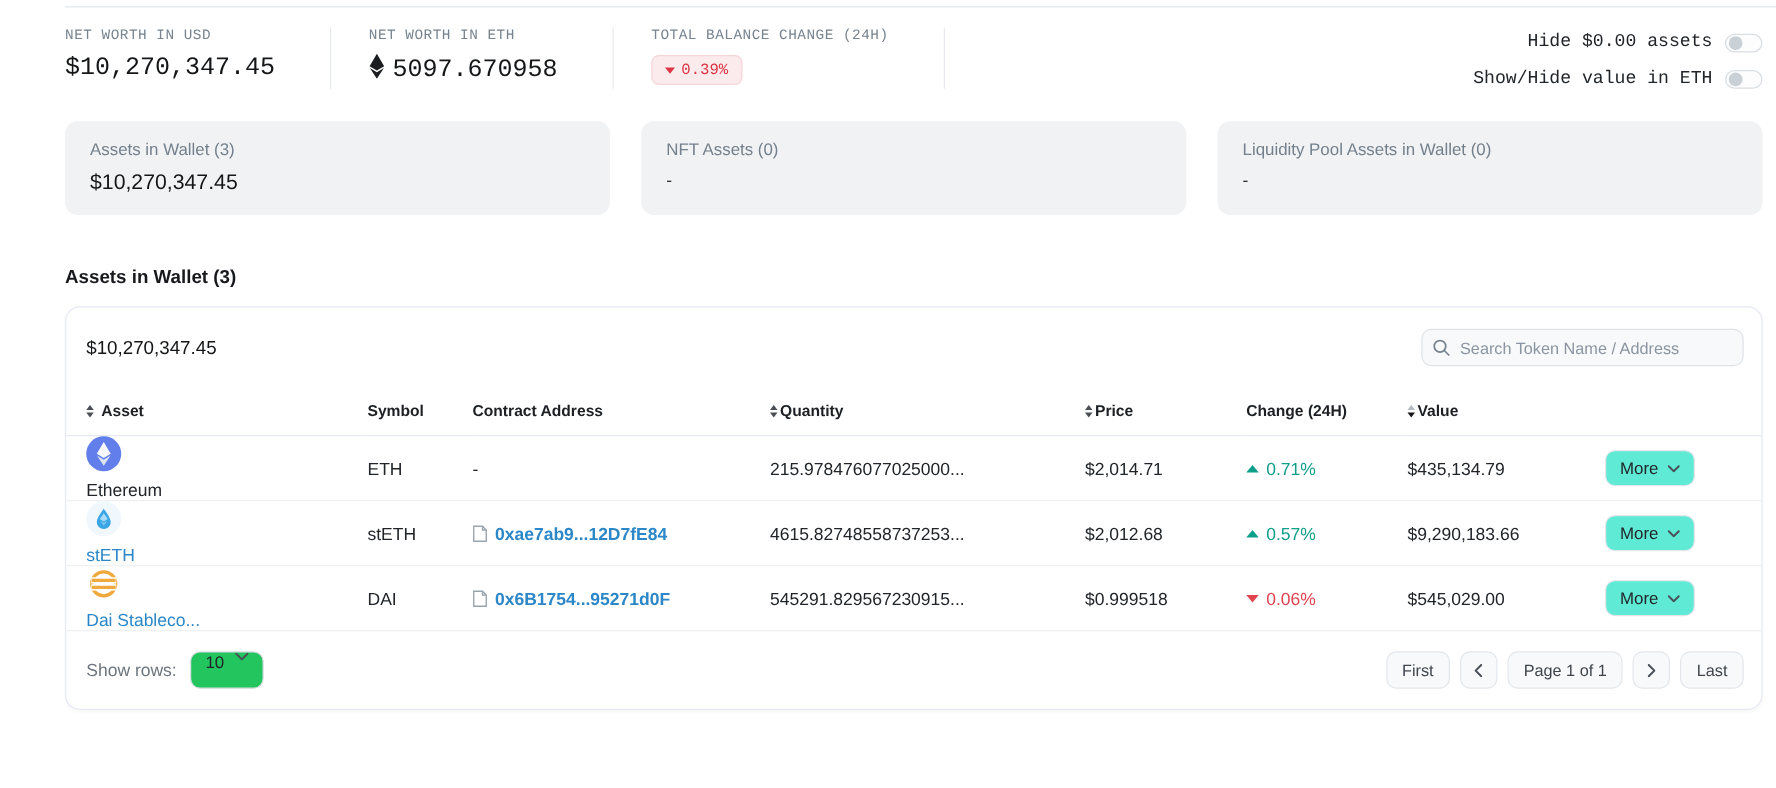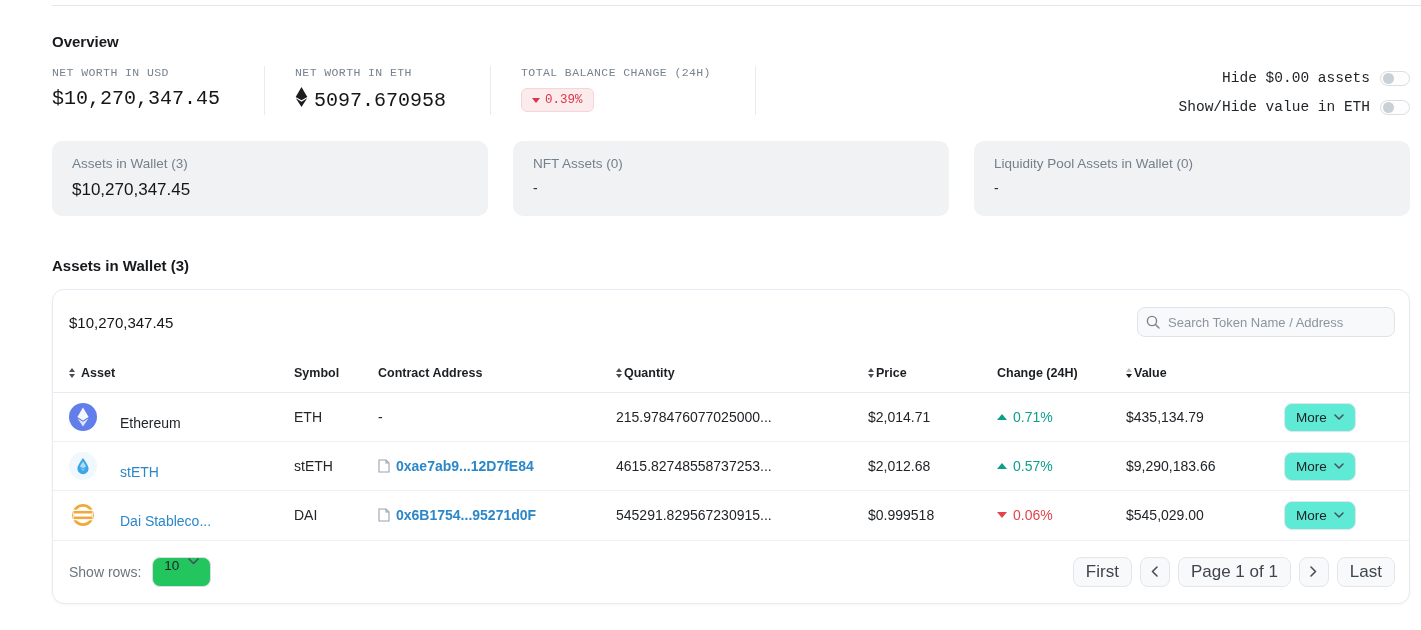--- a/index.html
+++ b/index.html
@@ -65,21 +65,21 @@
   td { font-size: 14px; color: #212529; height: 49px; vertical-align: middle; padding: 0; }
   .pad-l { padding-left: 16px; }
 
   .sort { display: inline-flex; flex-direction: column; gap: 2px; margin-right: 6px; }
   .sort.tight { margin-right: 2px; }
   .sort .up { width: 0; height: 0; border-left: 3.5px solid transparent; border-right: 3.5px solid transparent; border-bottom: 4.5px solid #4a4f55; }
   .sort .down { width: 0; height: 0; border-left: 3.5px solid transparent; border-right: 3.5px solid transparent; border-top: 4.5px solid #4a4f55; }
   .sort.sorted .up { border-bottom-color: #b3b9c0; }
   .sort.sorted .down { border-top-color: #16181b; }
 
-  .asset-cell { display: flex; align-items: flex-end; gap: 23px; }
+  .asset-cell { display: flex; align-items: flex-start; gap: 7px; flex-direction: column; }
   .token-link { color: #2b87c8; cursor: pointer; }
   .contract-cell { display: flex; align-items: center; gap: 6px; font-weight: bold; }
   .change-up { color: #0e9f8a; display: flex; align-items: center; gap: 6px; }
   .change-down { color: #e2434f; display: flex; align-items: center; gap: 6px; }
   .ch-tri-up { width: 0; height: 0; border-left: 5px solid transparent; border-right: 5px solid transparent; border-bottom: 6px solid #0e9f8a; }
   .ch-tri-down { width: 0; height: 0; border-left: 5px solid transparent; border-right: 5px solid transparent; border-top: 6px solid #e2434f; }
 
   .more-btn {
     display: inline-flex; align-items: center; gap: 7px; background: #5eead4; border: 1px solid #e2e6ea;
     border-radius: 8px; height: 29px; padding: 0 11px; font-size: 13.5px; color: #212529; cursor: pointer;
@@ -89,37 +89,36 @@
   .table-footer { display: flex; align-items: center; justify-content: space-between; border-top: 1px solid #eef0f3; padding: 16px 14px 16px 16px; }
   .show-rows { display: flex; align-items: center; gap: 11px; font-size: 14px; color: #6c757d; }
   .rows-select {
     display: inline-flex; align-items: flex-start; gap: 9px; background: #22c55e; border: 1px solid #d9dee3;
     border-radius: 8px; height: 30px; padding: 0 11px; font-size: 13.5px; color: #212529; cursor: pointer;
   }
   .pagination { display: flex; align-items: center; gap: 8px; }
   .page-chip {
     display: inline-flex; align-items: center; justify-content: center; background: #f8f9fa;
     border: 1px solid #e3e7ec; border-radius: 8px; height: 30px; padding: 0 12px;
-    font-size: 17px; color: #3e454c; cursor: pointer; font-family: "Liberation Sans", sans-serif;
+    font-size: 13px; color: #3e454c; cursor: pointer; font-family: "Liberation Sans", sans-serif;
   }
   .page-chip.icon-chip { width: 30px; padding: 0; }
   .page-chip.status { cursor: default; }
 
   .token-icon { width: 28px; height: 28px; border-radius: 50%; display: inline-flex; align-items: center; justify-content: center; flex-shrink: 0; }
   .eth-bg { background: #627eea; }
   .steth-bg { background: #f1f8fd; }
 </style>
 </head>
 <body>
 
 <div class="top-divider"></div>
 
 <div class="container">
 
-  <div class="overview-title">Overview</div>
 
   <div class="overview-row">
     <div class="stat">
       <div class="stat-label">NET WORTH IN USD</div>
       <div class="stat-value">$10,270,347.45</div>
     </div>
     <div class="stat">
       <div class="stat-label">NET WORTH IN ETH</div>
       <div class="stat-value">
         <span>

